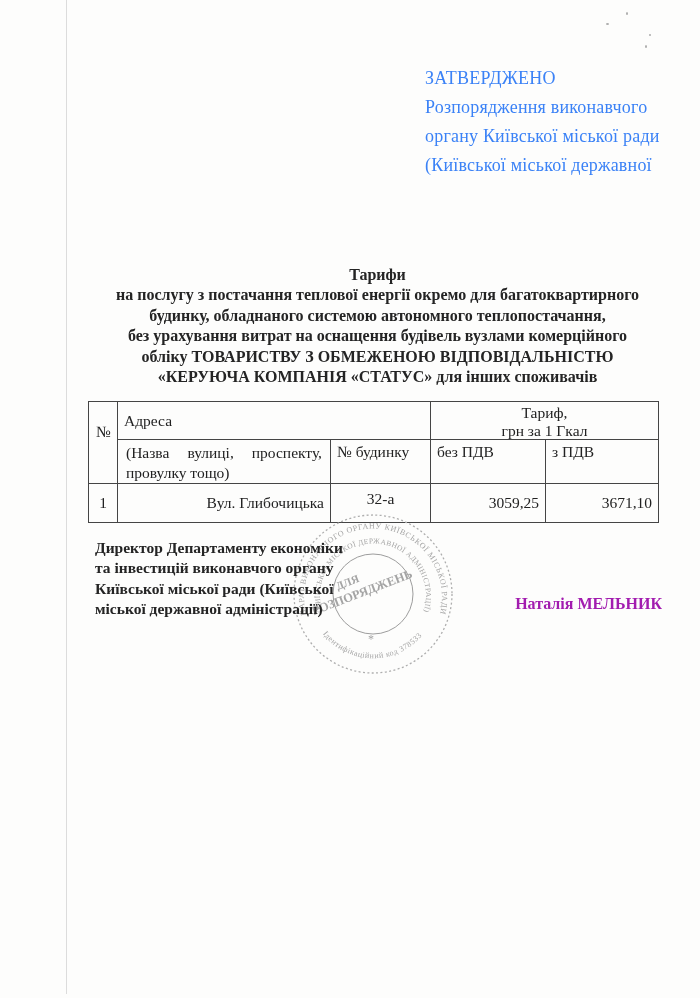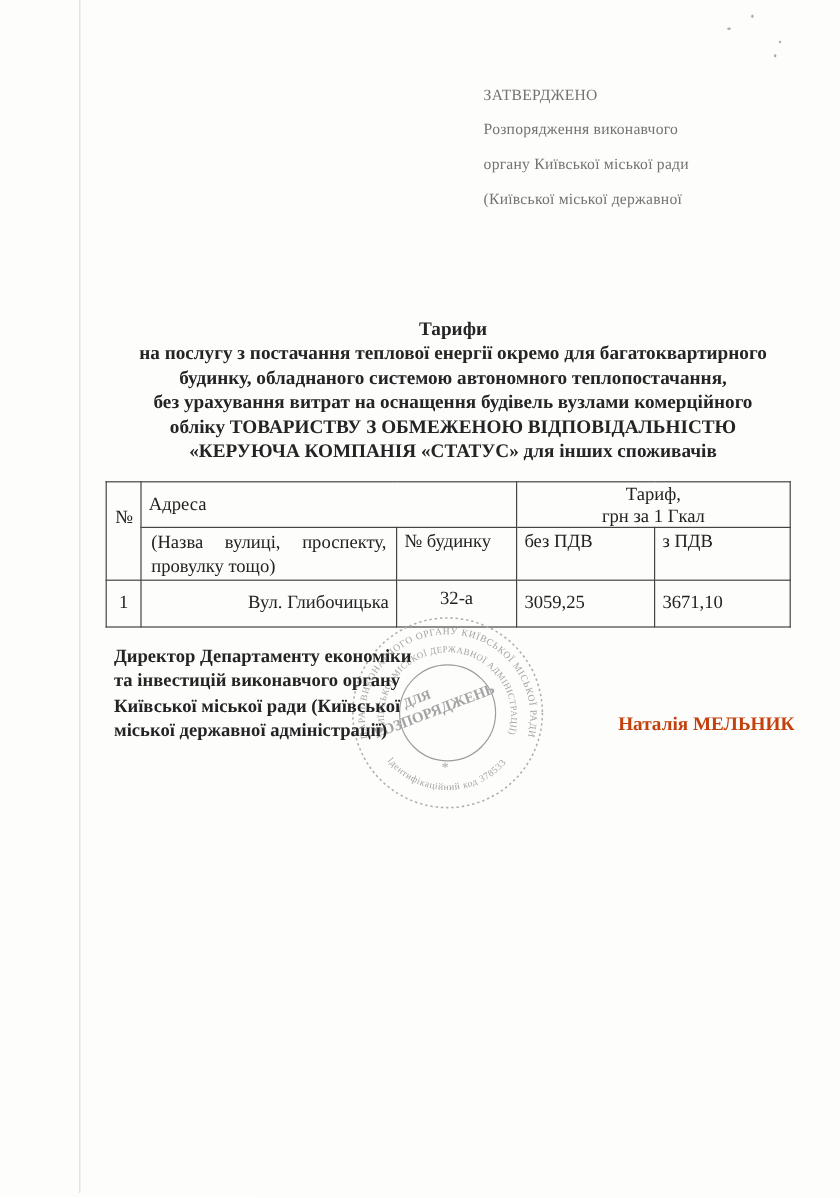--- a/index.html
+++ b/index.html
@@ -10,23 +10,23 @@
     overflow:hidden;
     font-family:"Liberation Serif","DejaVu Serif",serif;
     color:#262626;
   }
   .scan-line{
     position:absolute;left:66px;top:0;width:1px;height:994px;
     background:#dcdcdc;
   }
   .speck{position:absolute;background:#8a8a8a;border-radius:50%;opacity:.7;}
   .approved{
-    position:absolute;left:403px;top:64px;width:260px;
-    font-size:13px;line-height:29px;letter-spacing:.2px;
-    color:#737373;
+    position:absolute;left:425px;top:64px;width:260px;
+    font-size:18px;line-height:29px;letter-spacing:.2px;
+    color:#3b82f6;
   }
   .doc-title{
     position:absolute;left:40px;top:265px;width:675px;
     text-align:center;font-weight:bold;font-size:16px;line-height:20.4px;
     color:#242424;white-space:nowrap;
   }
   .tariff-table{
     position:absolute;left:88px;top:401px;
     border-collapse:collapse;table-layout:fixed;
     font-size:15.5px;color:#222;
@@ -37,29 +37,29 @@
   }
   td.cell-no-hdr{vertical-align:bottom;padding-bottom:42px;padding-left:7px;}
   td.cell-address-hdr{vertical-align:middle;height:36px;}
   td.cell-tariff-hdr{text-align:center;vertical-align:middle;line-height:17.5px;padding-top:2px;}
   td.sub{vertical-align:top;padding-top:3px;height:37px;}
   td.sub-address{text-align:justify;line-height:20px;padding-left:8px;padding-right:8px;}
   td.sub-center{}
   td.data{height:24px;text-align:right;}
   td.data-no{text-align:center;}
   td.data-street{padding-left:8px;}
-  td.data-center{text-align:left;}
+  td.data-center{text-align:right;}
   td.data-bld{text-align:center;vertical-align:bottom;padding-bottom:14px;}
   .signature{
     position:absolute;left:95px;top:538px;width:300px;
     font-weight:bold;font-size:15.5px;line-height:20.3px;color:#242424;
   }
   .signatory{
     position:absolute;left:430px;top:595px;width:232px;
-    text-align:right;font-weight:bold;font-size:16px;color:#c2410c;
+    text-align:right;font-weight:bold;font-size:16px;color:#a21caf;
   }
   .stamp{
     position:absolute;left:285px;top:506px;width:176px;height:176px;
   }
   .stamp text{
     font-family:"Liberation Serif","DejaVu Serif",serif;
     fill:#a4a4a4;
   }
 </style>
 </head>

